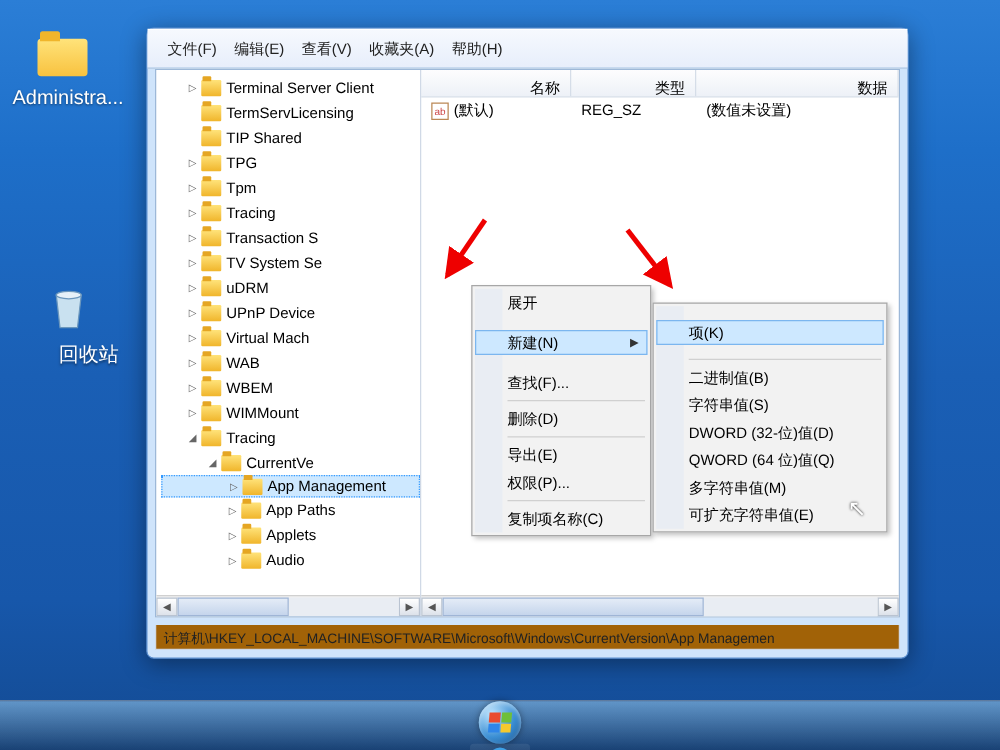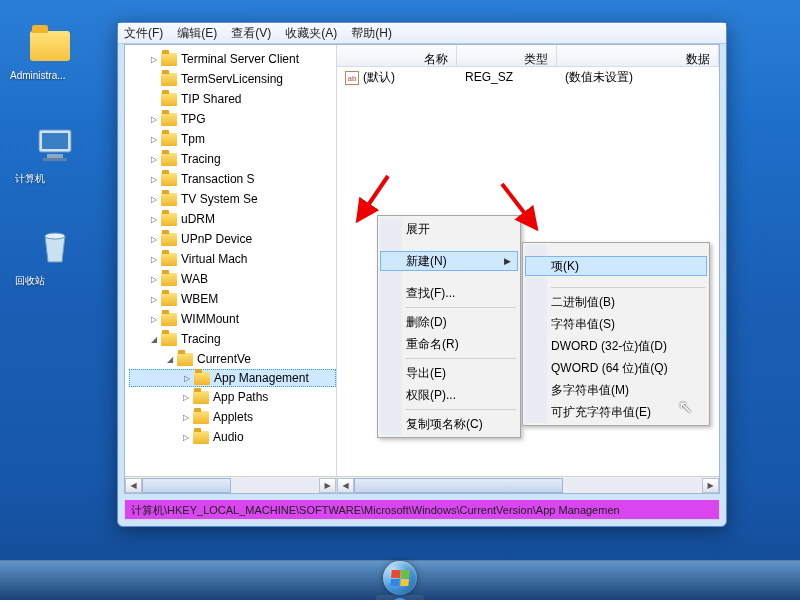--- a/index.html
+++ b/index.html
@@ -1,32 +1,32 @@
 <!DOCTYPE html>
 <html><head>
 <meta charset="utf-8">
 <style>
   * { box-sizing: border-box; margin: 0; padding: 0; font-family: "Microsoft YaHei", "Segoe UI", Tahoma, sans-serif; }
   body { width: 800px; height: 600px; overflow: hidden; position: relative; background: linear-gradient(180deg, #2b7ed6 0%, #1e6fc9 20%, #1a5fb5 50%, #1757aa 80%, #134a92 100%); }
   
   .desktop { position: absolute; top:0; left:0; width:100%; height:100%; }
-  .dicon { position:absolute; width:80px; text-align:left; color:#fff; font-size:10px; text-shadow:0 1px 2px rgba(0,0,0,.5); }
+  .dicon { position:absolute; width:80px; text-align:right; color:#fff; font-size:16px; text-shadow:0 1px 2px rgba(0,0,0,.5); }
   .dicon .glyph { width:48px; height:48px; margin:0 auto 4px; display:flex; align-items:center; justify-content:center; }
   .folder-yellow { width:40px; height:30px; background:linear-gradient(#ffe37a,#f8c23f); border-radius:3px; position:relative; margin-top:8px; }
   .folder-yellow::before{content:'';position:absolute;top:-6px;left:2px;width:16px;height:8px;background:#f0b52b;border-radius:2px 2px 0 0;}
   
   .win { position:absolute; left:117px; top:22px; width:610px; height:505px; background:#cfe4fb; border:1px solid #5a8ecf; border-radius:6px; box-shadow:0 4px 20px rgba(0,0,0,.4); display:flex; flex-direction:column; }
   .titlebar { height:28px; background:linear-gradient(#e8f1fd,#cfe4fb); display:flex; align-items:center; padding:0 6px; border-radius:6px 6px 0 0;}
   .titlebar .ticon{width:16px;height:16px;background:#3a8a3a;border-radius:2px;margin-right:6px;position:relative;}
   .titlebar .ticon::after{content:'';position:absolute;inset:3px;background:#7cc47c;border-radius:1px;}
   .title { font-size:12px; color:#1a1a1a; flex:1;}
   .winbtns{display:flex;gap:2px;}
   .winbtn{width:28px;height:18px;border:1px solid #3e6ea8;border-radius:3px;background:linear-gradient(#e4eefb,#a9c9ed);display:flex;align-items:center;justify-content:center;font-size:10px;color:#2c5a93;}
   .winbtn.close{background:linear-gradient(#f0a296,#d9493a);color:#fff;border-color:#8f2b1e;}
-  .menubar{height:21px;background:linear-gradient(#f6f9fe,#e7eefb);border-top:1px solid #fff;border-bottom:1px solid #b4c9e4;display:flex;align-items:center;padding:0 6px;gap:14px;font-size:12px;color:#222;}
+  .menubar{height:32px;background:linear-gradient(#f6f9fe,#e7eefb);border-top:1px solid #fff;border-bottom:1px solid #b4c9e4;display:flex;align-items:center;padding:0 16px;gap:14px;font-size:12px;color:#222;}
   .menubar span{cursor:default;}
   .content{flex:1;display:flex;background:#fff;margin:0 6px 6px;border:1px solid #9db8d8;position:relative;}
   .tree{width:212px;border-right:1px solid #d0d9e6;overflow:hidden;font-size:12px;position:relative;}
   .tree-inner{padding:4px 0 4px 4px;}
   .tnode{display:flex;align-items:center;height:20px;white-space:nowrap;}
   .tnode .exp{width:10px;height:10px;margin-right:2px;display:inline-flex;align-items:center;justify-content:center;font-size:8px;color:#666;}
   .tnode .fld{width:16px;height:13px;background:linear-gradient(#ffe37a,#f0b52b);border-radius:1px;margin-right:4px;position:relative;}
   .tnode .fld::before{content:'';position:absolute;top:-3px;left:1px;width:7px;height:4px;background:#e5a623;border-radius:1px 1px 0 0;}
   .tnode.selected{background:#cde8ff;border:1px dotted #3399ff;height:18px;}
   .indent1{padding-left:20px;} .indent2{padding-left:36px;} .indent3{padding-left:52px;}
@@ -34,21 +34,21 @@
   .list-head{height:22px;background:linear-gradient(#fdfdfe,#edf1f7);border-bottom:1px solid #d5dde8;display:flex;}
   .list-head .col{padding:6px 8px;border-right:1px solid #d5dde8;text-align:right;}
   .list-body{flex:1;}
   .lrow{display:flex;height:20px;align-items:center;}
   .lrow .cell{padding:0 8px;}
   .ab-icon{width:14px;height:14px;border:1px solid #b85;background:#fff;display:inline-flex;align-items:center;justify-content:center;font-size:8px;color:#c44;margin-right:4px;}
   .hscroll{height:17px;background:#f0f0f0;border-top:1px solid #d0d0d0;display:flex;align-items:center;}
   .hscroll .arrow{width:17px;height:15px;background:linear-gradient(#fff,#dde2ea);border:1px solid #b9c3d1;display:flex;align-items:center;justify-content:center;font-size:8px;color:#555;}
   .hscroll .track{flex:1;background:#e9edf3;height:15px;position:relative;}
   .hscroll .thumb{position:absolute;left:0;top:0;height:15px;background:linear-gradient(#e4ecf7,#c5d5ec);border:1px solid #9fb5d6;}
-  .statusbar{height:20px;background:#d946ef;margin:0 6px 6px;border:1px solid #cfd8e5;border-top:none;font-size:11px;padding:3px 6px;color:#222;overflow:hidden;white-space:nowrap;}
+  .statusbar{height:20px;background:#a16207;margin:0 6px 6px;border:1px solid #cfd8e5;border-top:none;font-size:11px;padding:3px 6px;color:#222;overflow:hidden;white-space:nowrap;}
   
   .ctx{position:absolute;background:#f2f2f2;border:1px solid #a7a7a7;box-shadow:2px 2px 4px rgba(0,0,0,.25);font-size:12px;padding:2px;z-index:20;}
   .ctx .mi{height:22px;display:flex;align-items:center;padding:0 18px 0 26px;white-space:nowrap;position:relative;}
   .ctx .mi:hover,.ctx .mi.hl{background:#cde8ff;border:1px solid #7bb6ef;padding:0 17px 0 25px;height:20px;margin:11px 0;}
   .ctx .sep{height:1px;background:#d0d0d0;margin:3px 2px 3px 26px;}
   .ctx .mi .arrow{position:absolute;right:6px;font-size:9px;color:#333;}
   .ctx .leftbar{position:absolute;left:2px;top:2px;bottom:2px;width:22px;background:#e9edf3;}
   
   .redarrow{position:absolute;width:60px;height:60px;z-index:30;pointer-events:none;}
   .redarrow svg{width:100%;height:100%;}
@@ -68,31 +68,20 @@
 </head>
 <body>
 
 <div class="desktop">
   <div class="dicon" style="left:10px;top:18px">
     <div class="glyph">
         <div class="folder-yellow"></div>
       </div>
     <div>Administra...</div>
   </div>
-  <div class="dicon" style="left:15px;top:120px">
-    <div class="glyph">
-        <svg viewBox="0 0 48 48">
-          <rect x="8" y="10" width="32" height="22" rx="2" fill="#cfe3f7" stroke="#6a93c1"></rect>
-          <rect x="11" y="13" width="26" height="16" fill="#3a7ec4"></rect>
-          <rect x="16" y="34" width="16" height="4" fill="#8ba8c7"></rect>
-          <rect x="12" y="38" width="24" height="3" fill="#5d7fa4"></rect>
-        </svg>
-      </div>
-    <div>计算机</div>
-  </div>
   <div class="dicon" style="left:15px;top:222px">
     <div class="glyph">
         <svg viewBox="0 0 48 48">
           <path d="M14 14 L34 14 L31 40 L17 40 Z" fill="#c9e1f0" stroke="#6b97bd"></path>
           <ellipse cx="24" cy="14" rx="10" ry="3" fill="#e6f1f9" stroke="#6b97bd"></ellipse>
         </svg>
       </div>
     <div>回收站</div>
   </div>
 </div>
@@ -235,28 +224,27 @@
         <div class="track">
             <div class="thumb" style="width:60%"></div>
           </div>
         <div class="arrow">▶</div>
       </div>
     </div>
   </div>
   <div class="statusbar">计算机\HKEY_LOCAL_MACHINE\SOFTWARE\Microsoft\Windows\CurrentVersion\App Managemen</div>
 </div>
 
-<div class="ctx" id="ctx1" style="left:377px;top:215px;width:144px;">
+<div class="ctx" id="ctx1" style="left:377px;top:228px;width:144px;">
   <div class="leftbar"></div>
 <div class="mi">展开</div>
     <div class="mi hl">新建(N)<span class="arrow">▶</span></div>
     <div class="mi">查找(F)...</div>
     <div class="sep"></div>
     <div class="mi">删除(D)</div>
-    <div class="mi">重命名(R)</div>
     <div class="sep"></div>
     <div class="mi">导出(E)</div>
     <div class="mi">权限(P)...</div>
     <div class="sep"></div>
     <div class="mi">复制项名称(C)</div>
   </div>
 
 <div class="ctx" id="ctx2" style="left:522px;top:242px;width:188px;">
   <div class="leftbar"></div>
 <div class="mi hl">项(K)</div>

